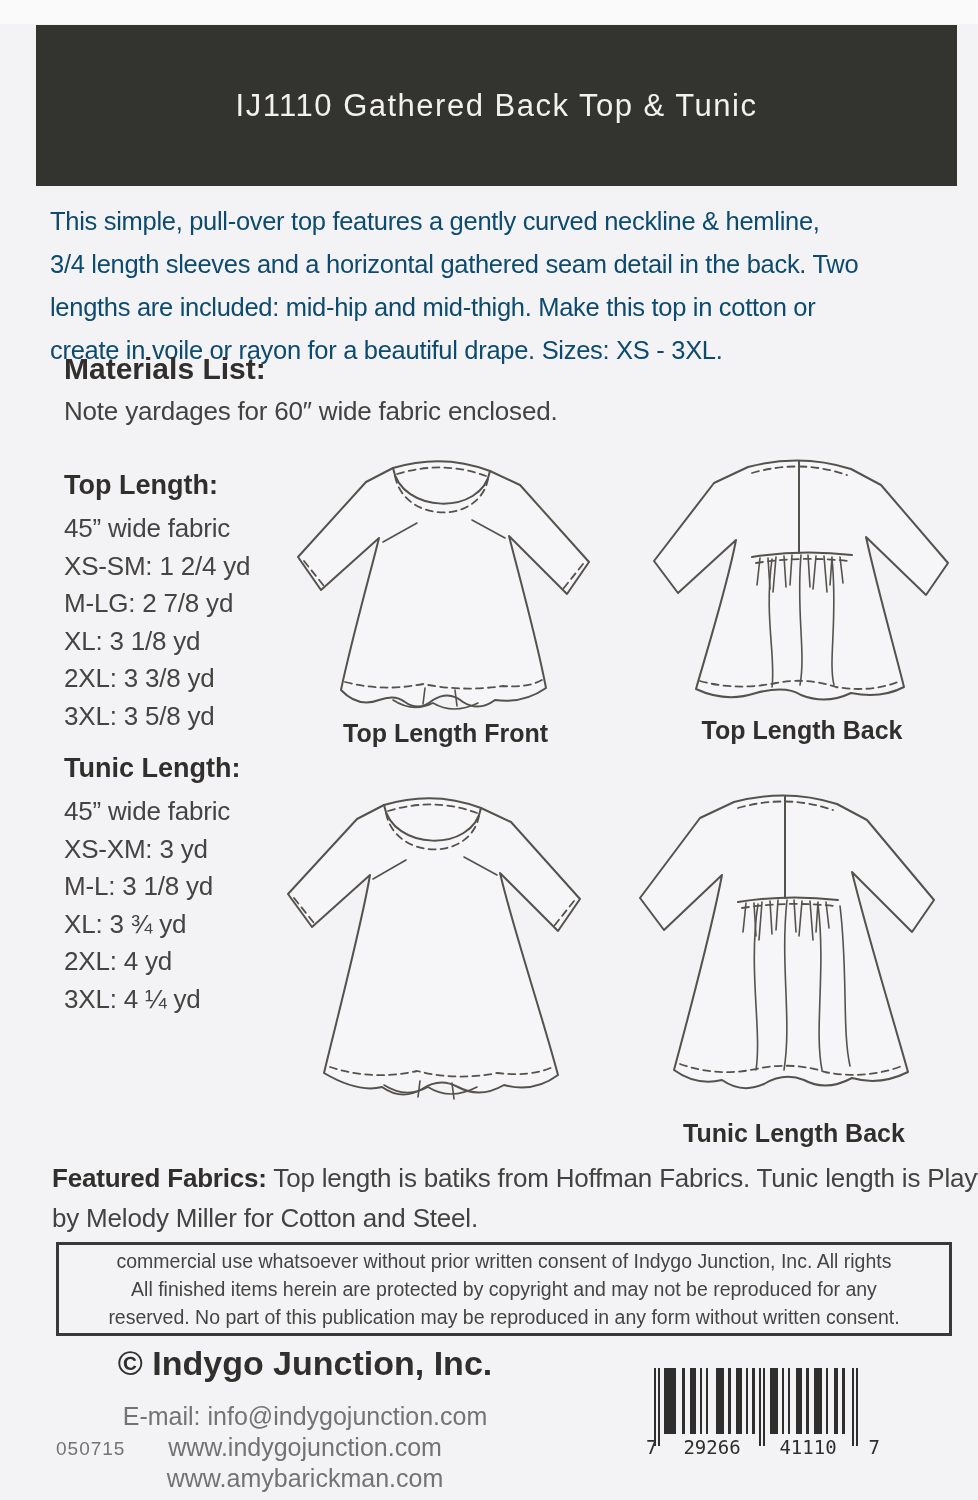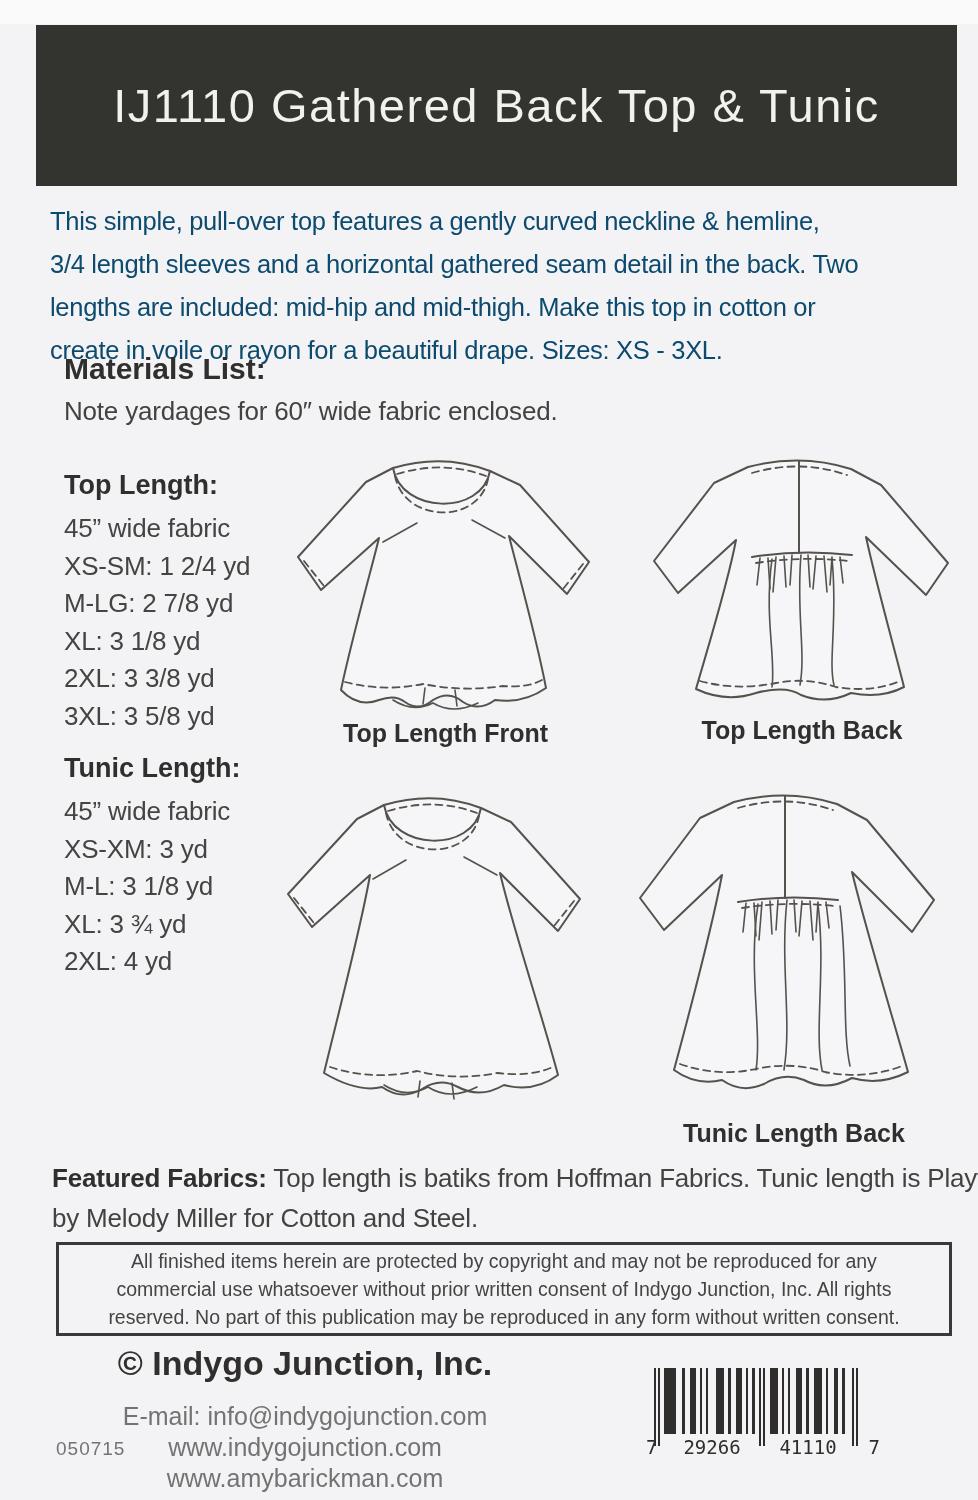--- a/index.html
+++ b/index.html
@@ -3,21 +3,21 @@
 <meta charset="utf-8">
 <style>
   html,body{margin:0;padding:0;background:#e8e7ea;}
   .page{position:relative;width:978px;height:1500px;background:#f3f2f4;overflow:hidden;
         font-family:"Liberation Sans","DejaVu Sans",sans-serif;color:#3b3a38;}
   .page::before{content:"";position:absolute;left:0;top:0;width:978px;height:24px;background:#fafafb;}
 
   
   .title-band{position:absolute;left:36px;top:25px;width:921px;height:161px;background:#333330;
               display:flex;align-items:center;justify-content:center;}
-  .title-band h1{margin:0;font-size:47px;font-weight:400;letter-spacing:1.5px;color:#f2f1ed;white-space:nowrap;}
+  .title-band h1{margin:0;font-size:31px;font-weight:400;letter-spacing:1.5px;color:#f2f1ed;white-space:nowrap;}
 
   
   .description{position:absolute;left:50px;top:200px;}
   .tline{font-size:25.5px;letter-spacing:-0.3px;line-height:43px;white-space:nowrap;color:#0c4a6e;}
 
   
   .materials{position:absolute;left:64px;top:352px;}
   .m-head{font-size:30px;font-weight:700;color:#302f2d;}
   .m-note{font-size:26px;margin-top:10px;color:#434240;letter-spacing:-0.2px;white-space:nowrap;}
 
@@ -91,20 +91,21 @@
     <div class="y-line">3XL: 3 5/8 yd</div>
   </section>
 
   <section class="yardage" id="tunic-yardage">
     <div class="y-head">Tunic Length:</div>
     <div class="y-line">45” wide fabric</div>
     <div class="y-line">XS-XM: 3 yd</div>
     <div class="y-line">M-L: 3 1/8 yd</div>
     <div class="y-line">XL: 3 ¾ yd</div>
     <div class="y-line">2XL: 4 yd</div>
+    <div class="y-line">3XL: 4 ¼ yd</div>
   </section>
 
   <figure id="fig-top-front">
     <svg class="art" width="325" height="275" viewBox="0 0 325 275">
       <path class="fill" d="M83,42 L110,28 Q160,13 207,31 L237,45 L306,122 L284,154 L226,96
         C234,128 254,200 263,248
         Q240,264 212,260 Q196,272 180,262 Q166,250 150,260 Q136,272 122,262 Q112,254 96,260 Q75,268 58,250
         C68,202 90,123 96,98 L38,150 L15,117 Z"></path>
       <path d="M110,28 C118,74 199,76 207,31"></path>
       <path class="dash" d="M114,34 Q160,20 203,36"></path>
@@ -199,22 +200,22 @@
   </figure>
 
   <div class="featured">
     <div class="f-fab-line">
       <b>Featured Fabrics:</b><span> Top length is batiks from Hoffman Fabrics. Tunic length is Playful</span>
     </div>
     <div class="f-fab-line">by Melody Miller for Cotton and Steel.</div>
   </div>
 
   <div class="copyright-box">
+    <div class="c-line">commercial use whatsoever without prior written consent of Indygo Junction, Inc. All rights</div>
     <div class="c-line">All finished items herein are protected by copyright and may not be reproduced for any</div>
-    <div class="c-line">commercial use whatsoever without prior written consent of Indygo Junction, Inc. All rights</div>
     <div class="c-line">reserved. No part of this publication may be reproduced in any form without written consent.</div>
   </div>
 
   <div class="footer-block">
     <div class="f-company">© Indygo Junction, Inc.</div>
     <div class="f-line">E-mail: info@indygojunction.com</div>
     <div class="f-line">www.indygojunction.com</div>
     <div class="f-line">www.amybarickman.com</div>
   </div>
 

